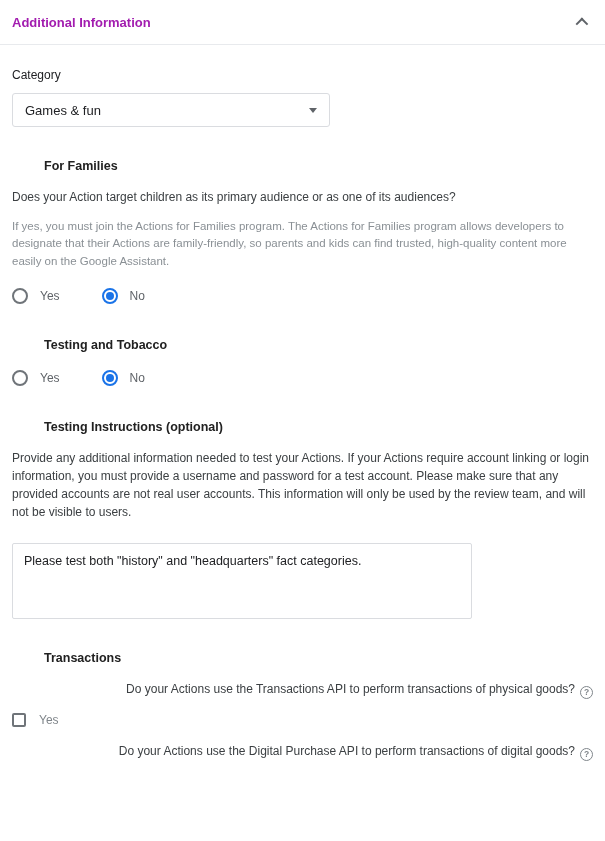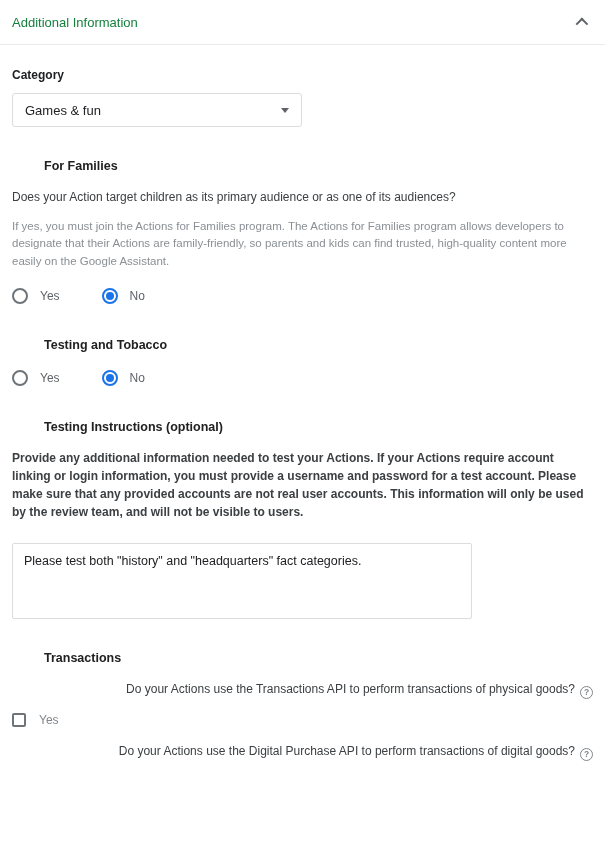--- a/index.html
+++ b/index.html
@@ -14,42 +14,42 @@
 
   
   .section-header {
     display: flex;
     align-items: center;
     justify-content: space-between;
     padding-top: 15px;
   }
   .page-title {
     font-size: 13px;
-    font-weight: normal;
-    color: #15803d;
+    font-weight: bold;
+    color: #a21caf;
   }
   .chevron-up {
     width: 9px; height: 9px;
     border-top: 2px solid #5f6368;
     border-right: 2px solid #5f6368;
     transform: rotate(-45deg) translateY(2px);
     margin-right: 8px;
     cursor: pointer;
   }
   .divider {
     border: none;
     border-top: 1px solid #e8eaed;
     margin: 14px -12px 0 -12px;
   }
 
   
   .field-label {
     font-size: 12px;
     color: #202124;
-    font-weight: 700;
+    font-weight: 400;
   }
   .section-heading {
     font-size: 12.5px;
     font-weight: bold;
     color: #212121;
     padding-left: 32px;
   }
   .question {
     font-size: 12px;
     color: #3c4043;
@@ -60,21 +60,21 @@
     font-size: 11.5px;
     color: #8a9095;
     line-height: 1.5;
     max-width: 582px;
   }
 
   
   .category-block { margin-top: 23px; }
   .select {
     margin-top: 11px;
-    width: 290px;
+    width: 318px;
     height: 34px;
     border: 1px solid #dadce0;
     border-radius: 3px;
     display: flex;
     align-items: center;
     justify-content: space-between;
     padding: 0 12px;
     cursor: pointer;
     background: #fff;
   }
@@ -118,21 +118,21 @@
   .radio-circle.selected { border-color: #1a73e8; }
   .radio-circle.selected::after {
     content: "";
     width: 8px; height: 8px;
     border-radius: 50%;
     background: #1a73e8;
   }
   .radio-label { font-size: 12px; color: #5f6368; }
 
   
-  .testing-desc { margin-top: 15px; font-weight: bold; }
+  .testing-desc { margin-top: 15px; }
   .textarea {
     margin-top: 22px;
     width: 460px;
     height: 76px;
     border: 1px solid #dadce0;
     border-radius: 2px;
     padding: 9px 11px;
     font-family: "Liberation Sans", "DejaVu Sans", sans-serif;
     font-size: 12.5px;
     color: #202124;

